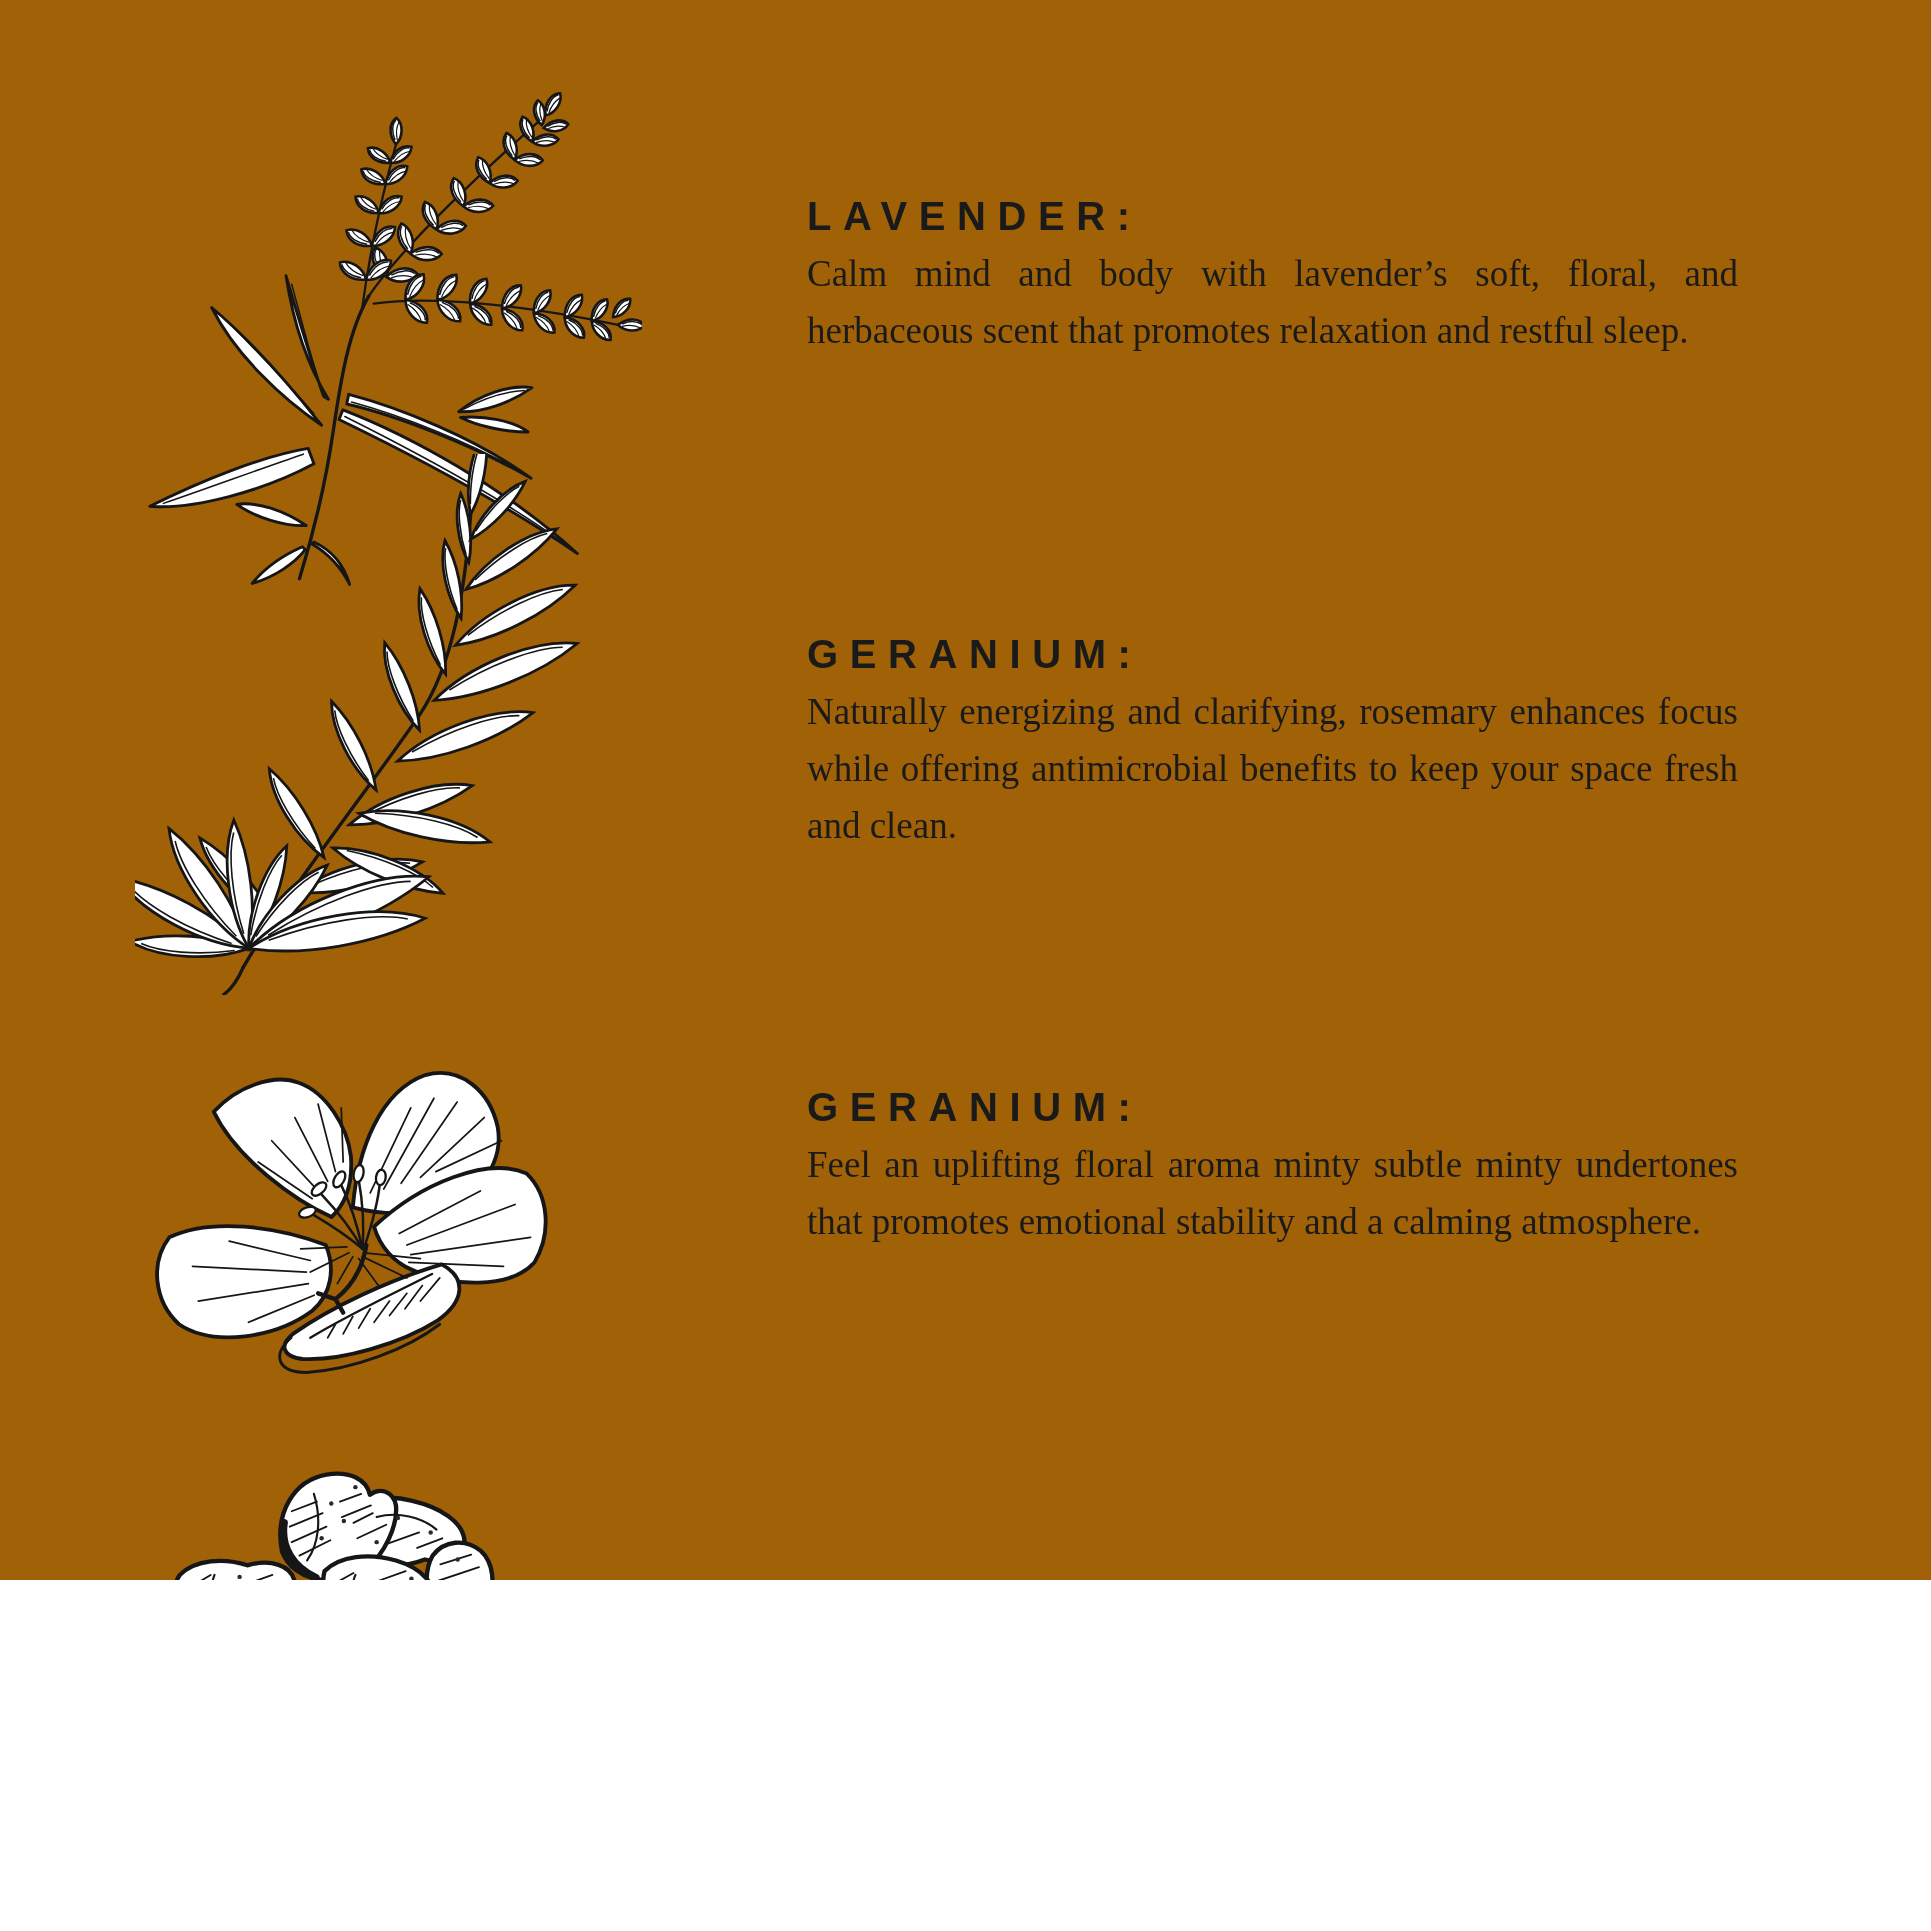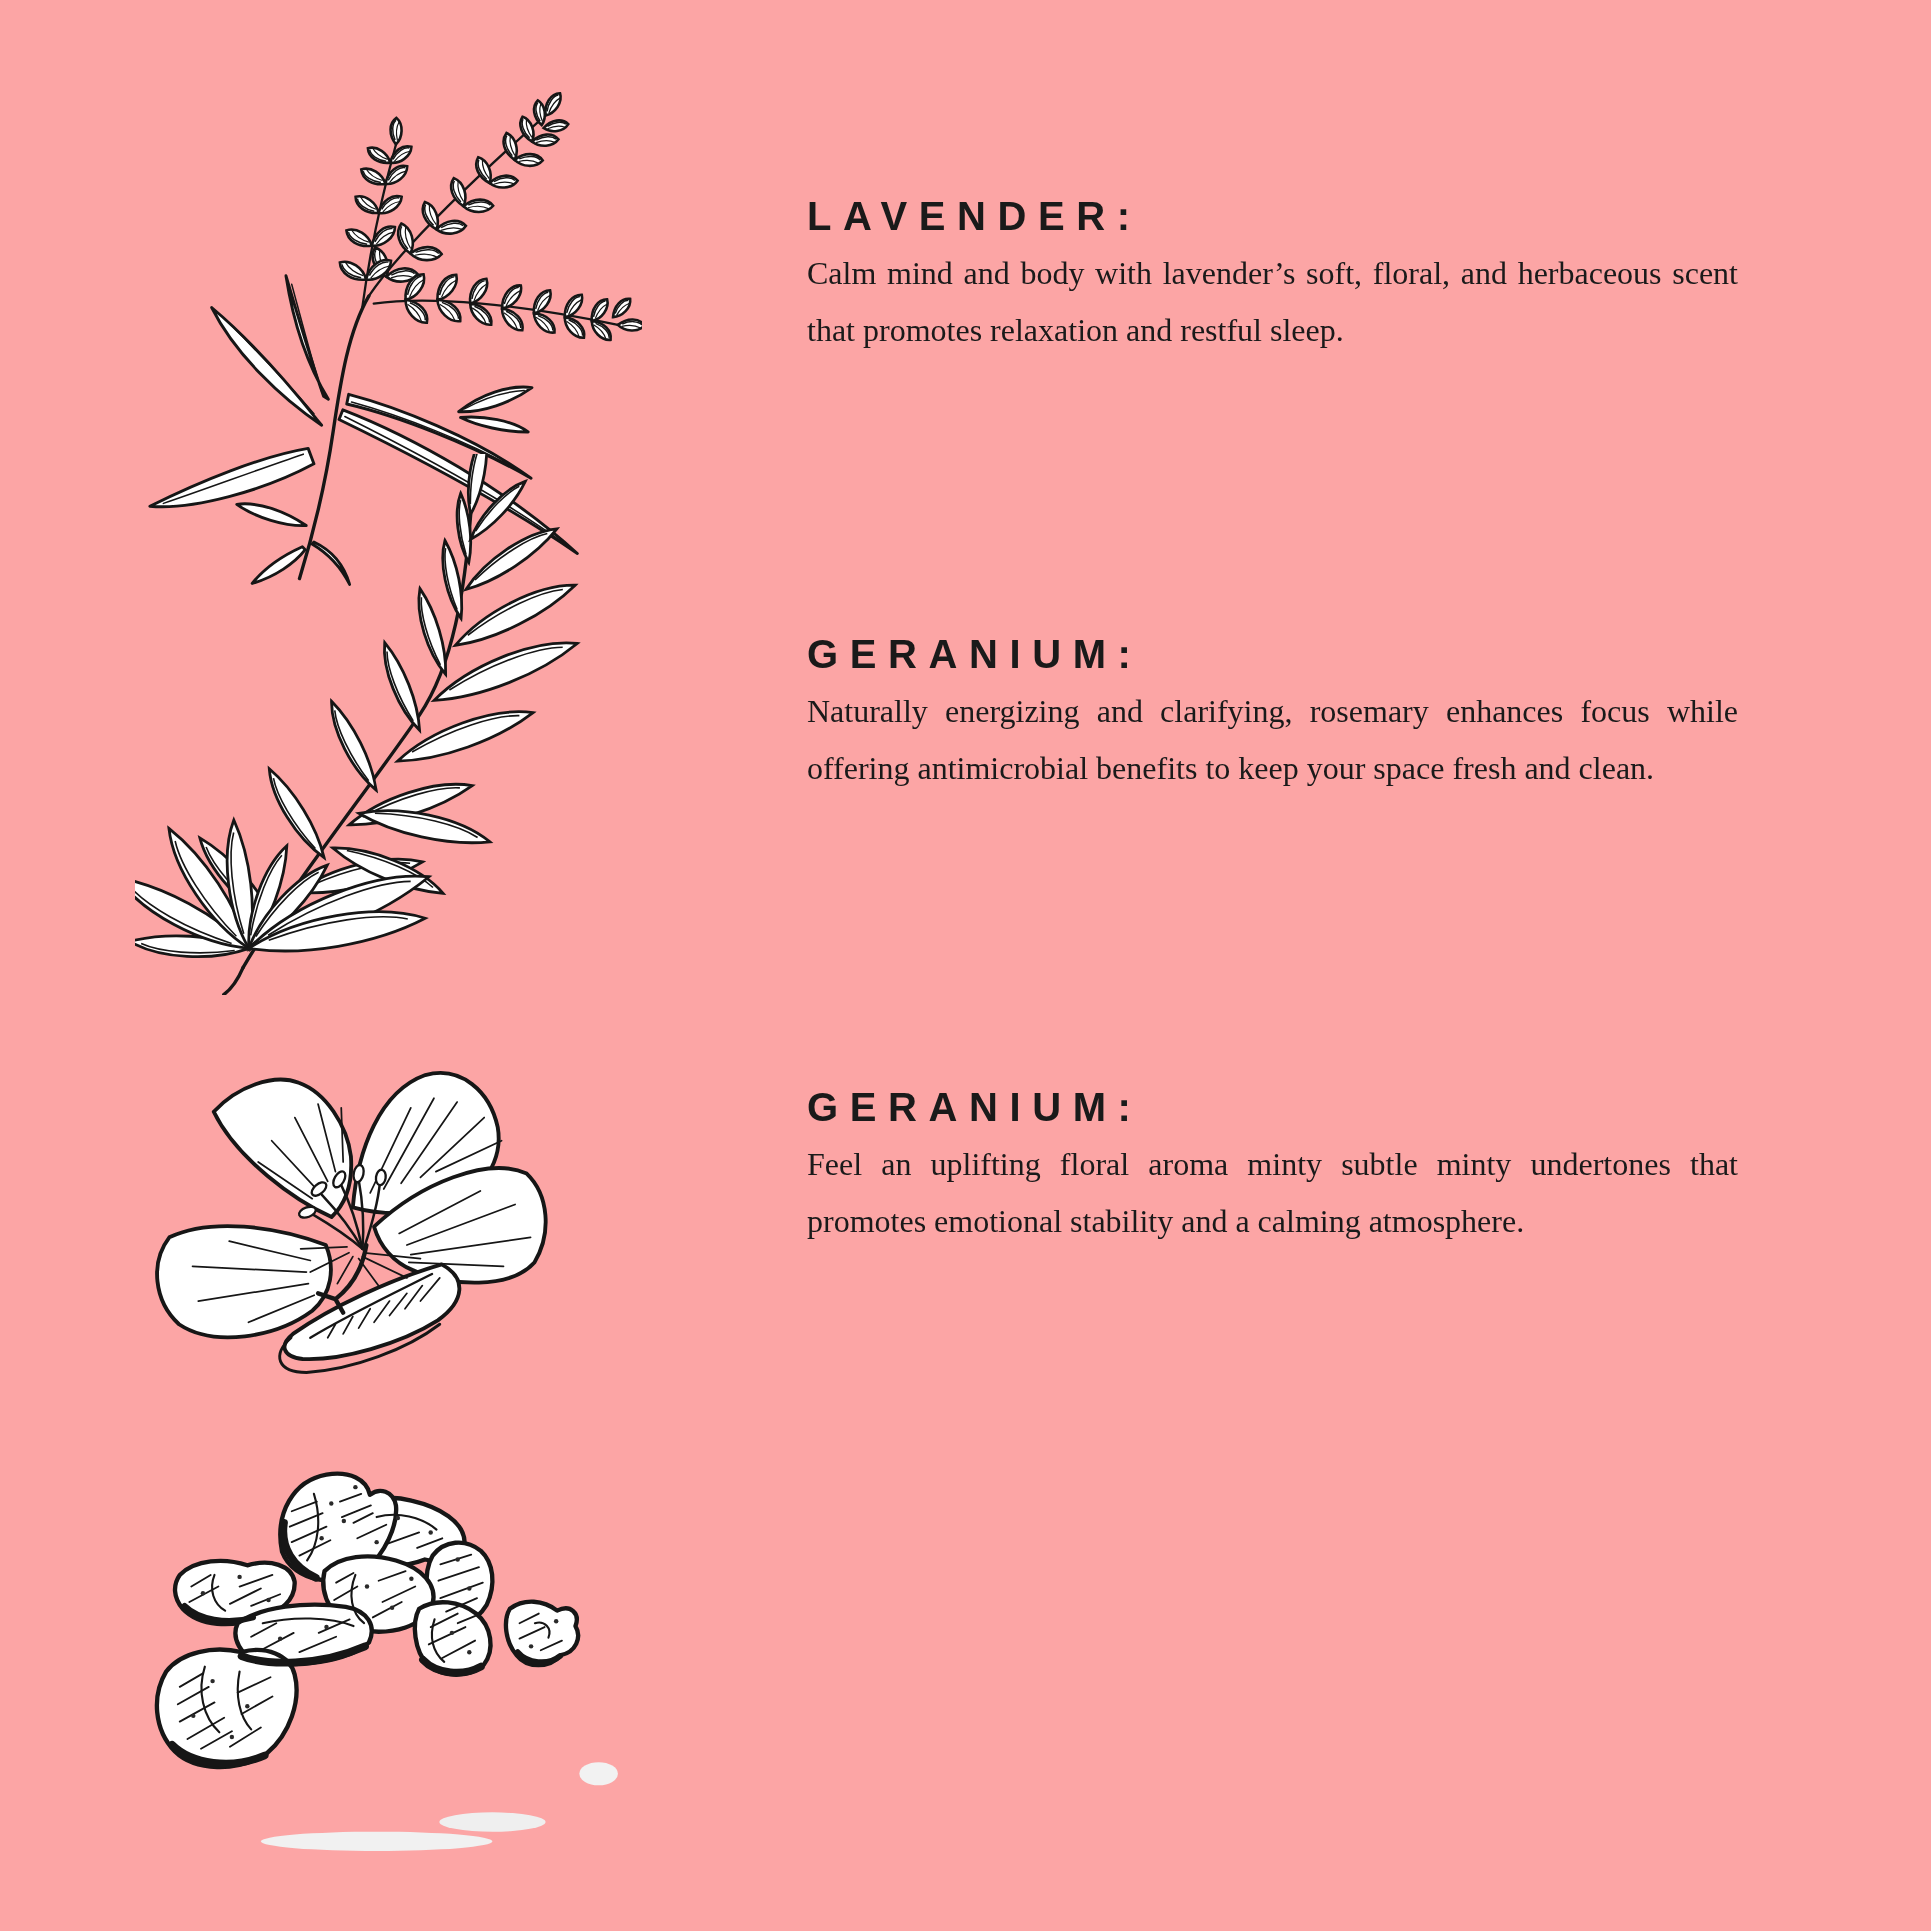--- a/index.html
+++ b/index.html
@@ -1,18 +1,18 @@
 <!DOCTYPE html>
 <html><head>
 <meta charset="utf-8">
 <style>
   html,body { margin:0; padding:0; background:#fff; }
   .page {
-    position:relative; width:1931px; height:1931px;
-    background:#fca5a5; overflow:hidden;
+    position:relative; width:1931px; height:1580px;
+    background:#a16207; overflow:hidden;
     font-family:"Liberation Serif", serif;
   }
   .illus { position:absolute; }
   .illus-lavender    { left:92px;  top:72px;   width:550px; height:526px; }
   .illus-rosemary    { left:135px; top:454px;  width:492px; height:541px; }
   .illus-geranium    { left:121px; top:1048px; width:454px; height:396px; }
   .illus-frankincense{ left:87px;  top:1463px; width:560px; height:415px; }
 
   .textblock { position:absolute; left:807px; width:931px; }
   .text-1 { top:191px; }
@@ -25,21 +25,21 @@
     font-family:"Liberation Sans", sans-serif;
     font-weight:700;
     font-size:40px;
     line-height:50px;
     letter-spacing:11.6px;
     color:#1a1a1a;
   }
   .bodytext {
     margin:3.9px 0 0 0;
     font-family:"Liberation Serif", serif;
-    font-size:32px;
+    font-size:37px;
     line-height:57px;
     color:#1a1a1a;
     text-align:justify;
     text-align-last:left;
     hyphens:none;
     -webkit-hyphens:none;
   }
   svg .ink   { stroke:#161616; fill:none; stroke-linecap:round; stroke-linejoin:round; }
   svg .leaf  { stroke:#161616; fill:#ffffff; stroke-linecap:round; stroke-linejoin:round; }
 </style>

